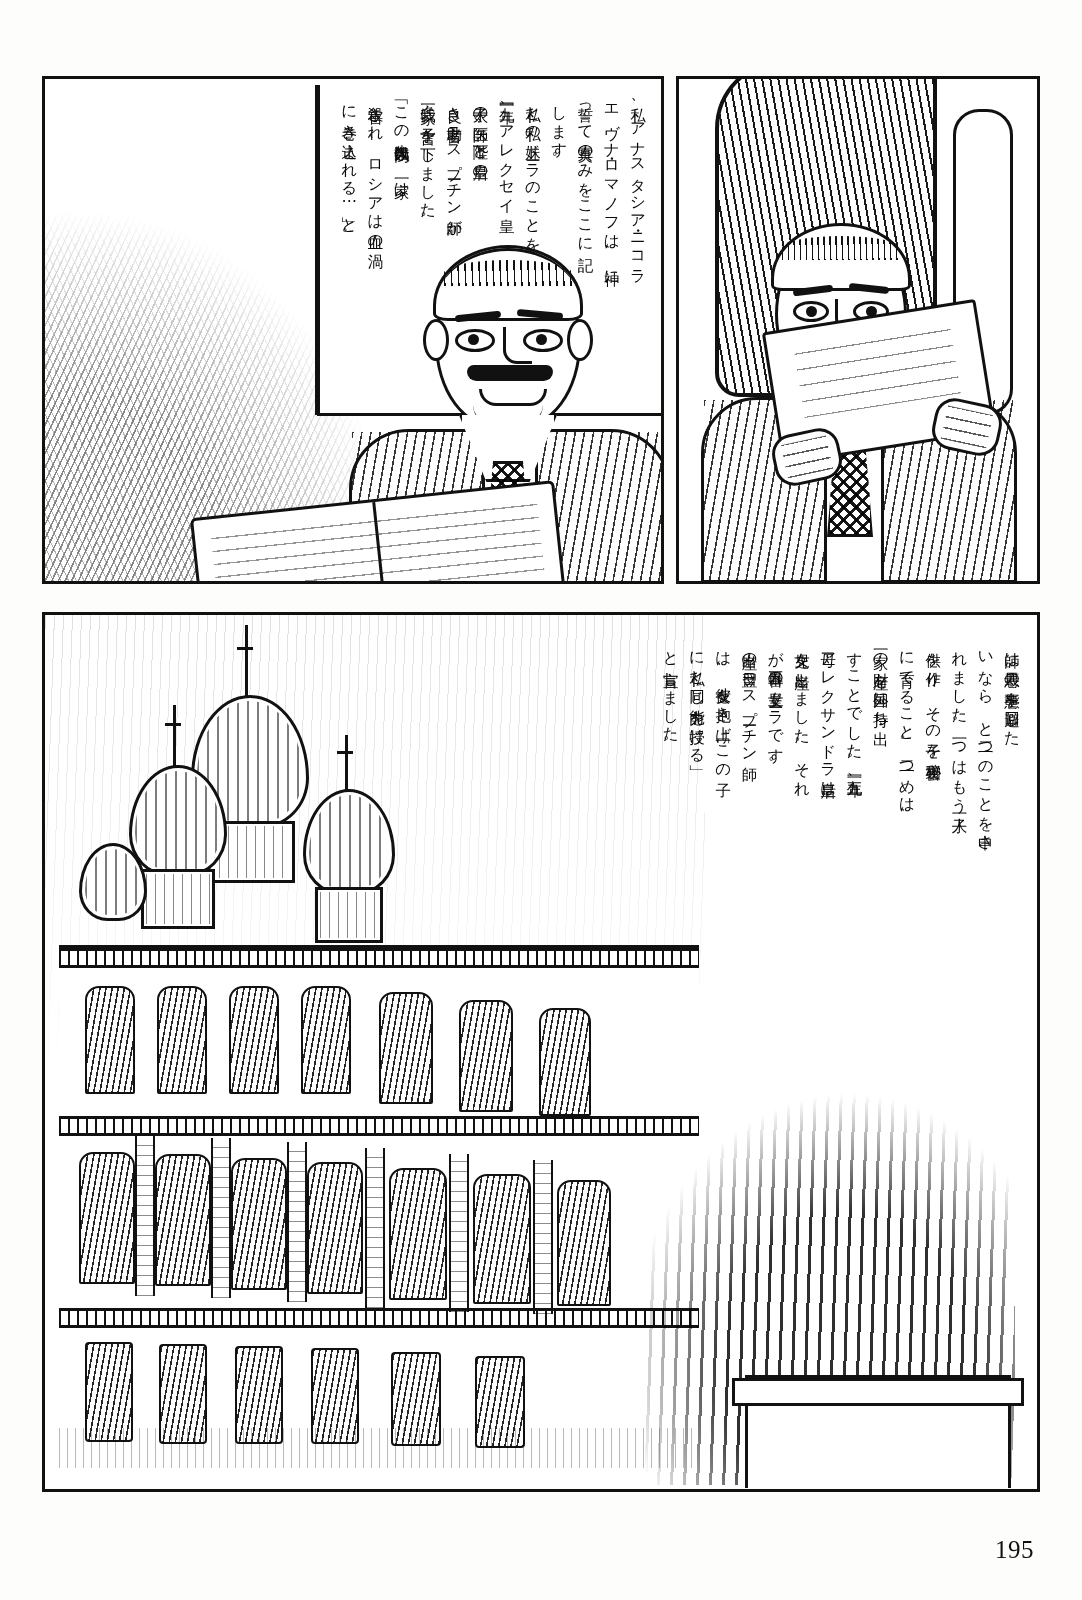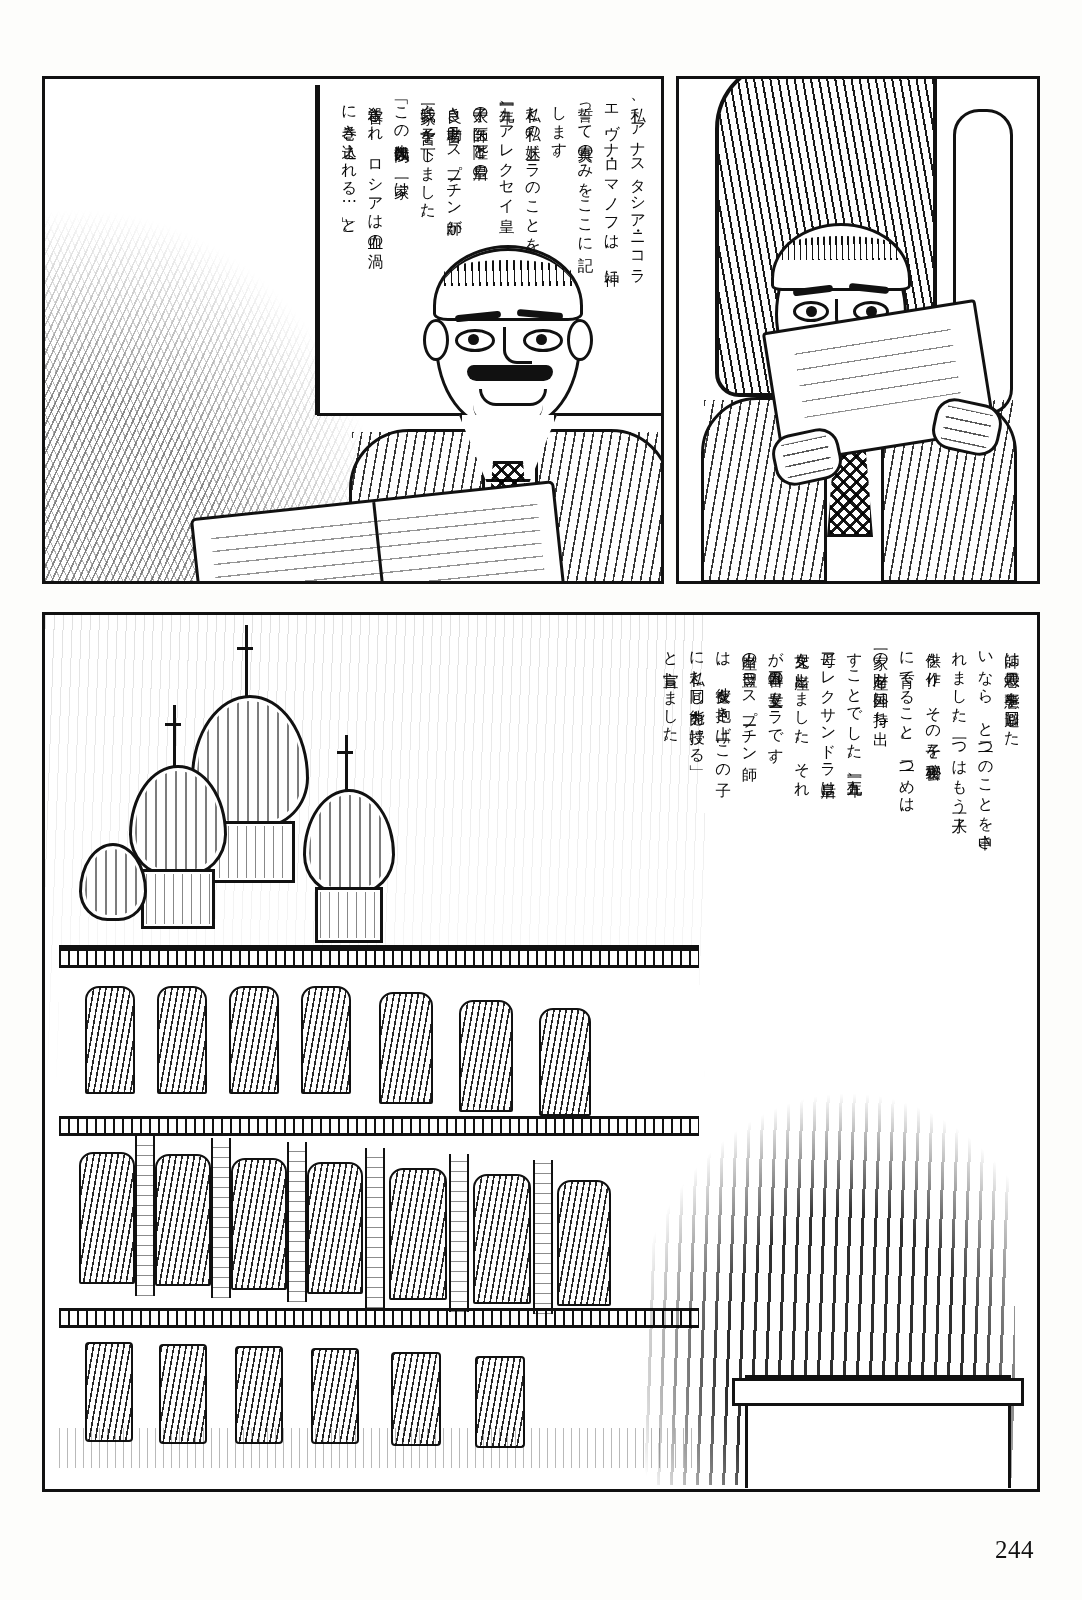--- a/index.html
+++ b/index.html
@@ -578,15 +578,15 @@
       <div class="vtext">母アレクサンドラ皇后は、</div>
       <div class="vtext">女児を出産しました。それ</div>
       <div class="vtext">が五番目の皇女ドーラです。</div>
       <div class="vtext">出産の翌日ラスプーチン師</div>
       <div class="vtext">は、彼女を抱き上げ「この子</div>
       <div class="vtext">に私と同じ能力を授ける」</div>
       <div class="vtext">と宣言しました。</div>
     </div>
   </div>
 
-  <div id="page-number">244</div>
+  <div id="page-number">195</div>
 
 </div>
 
 </body></html>

